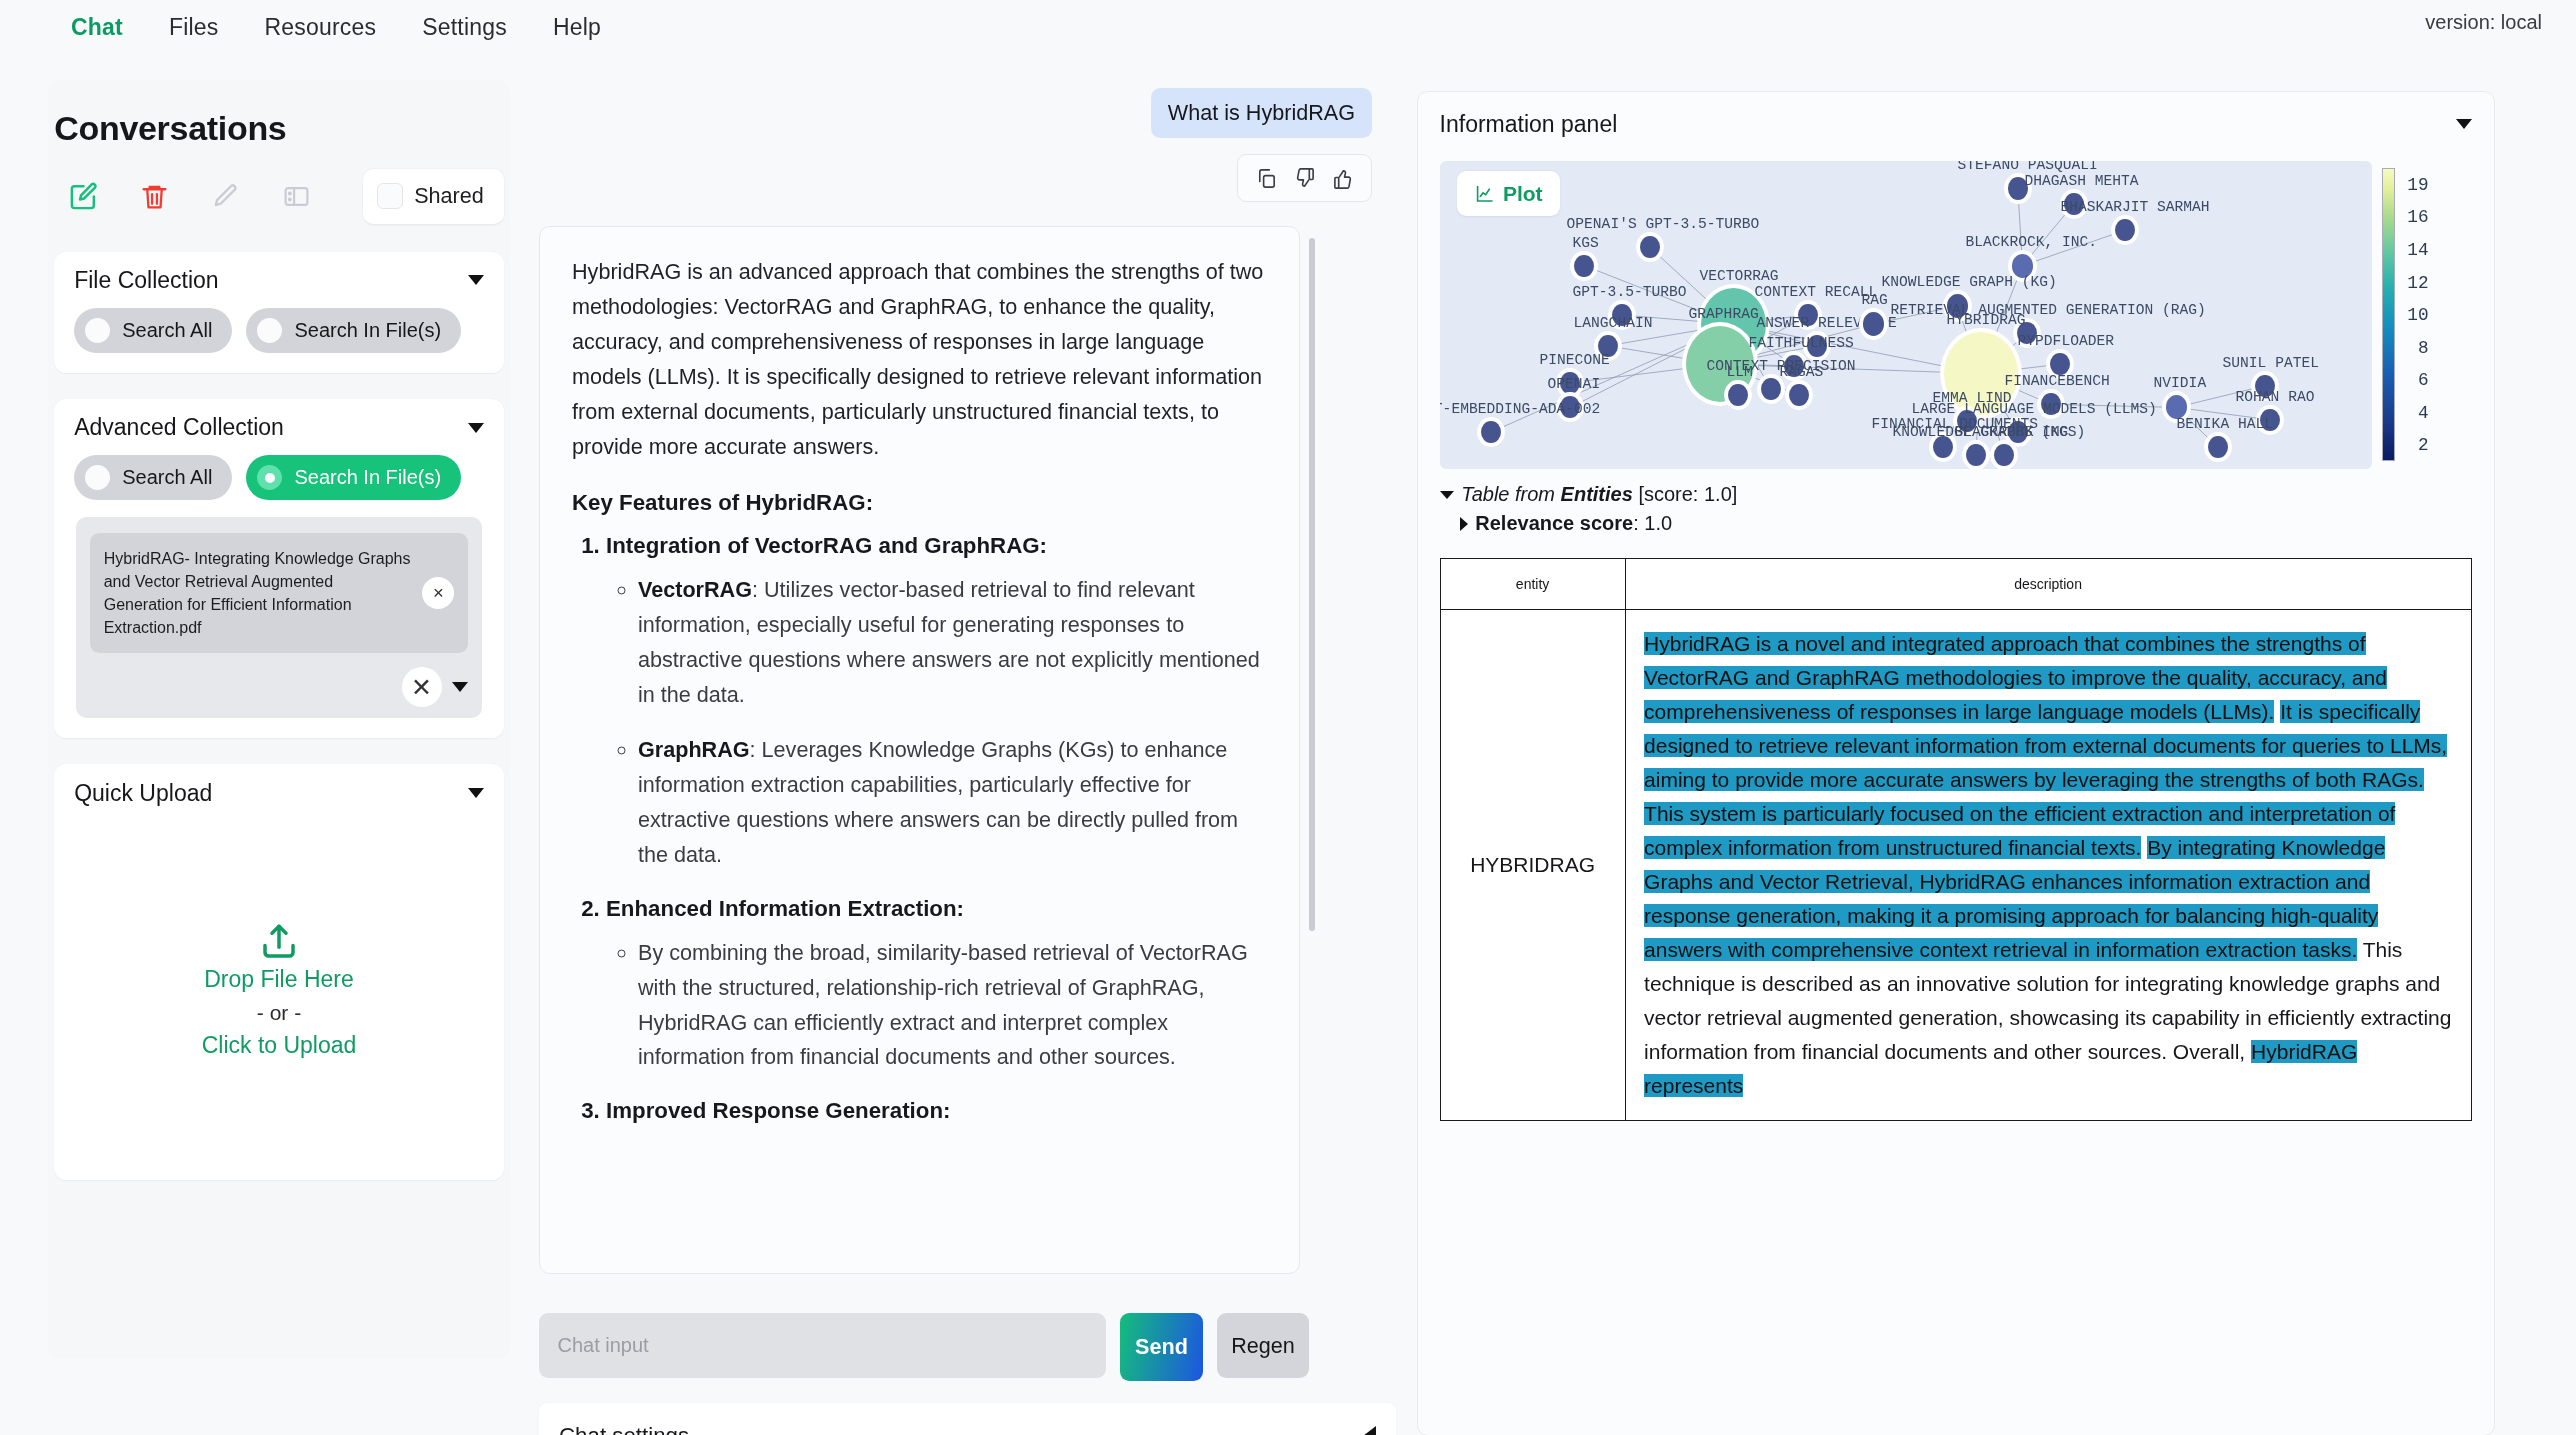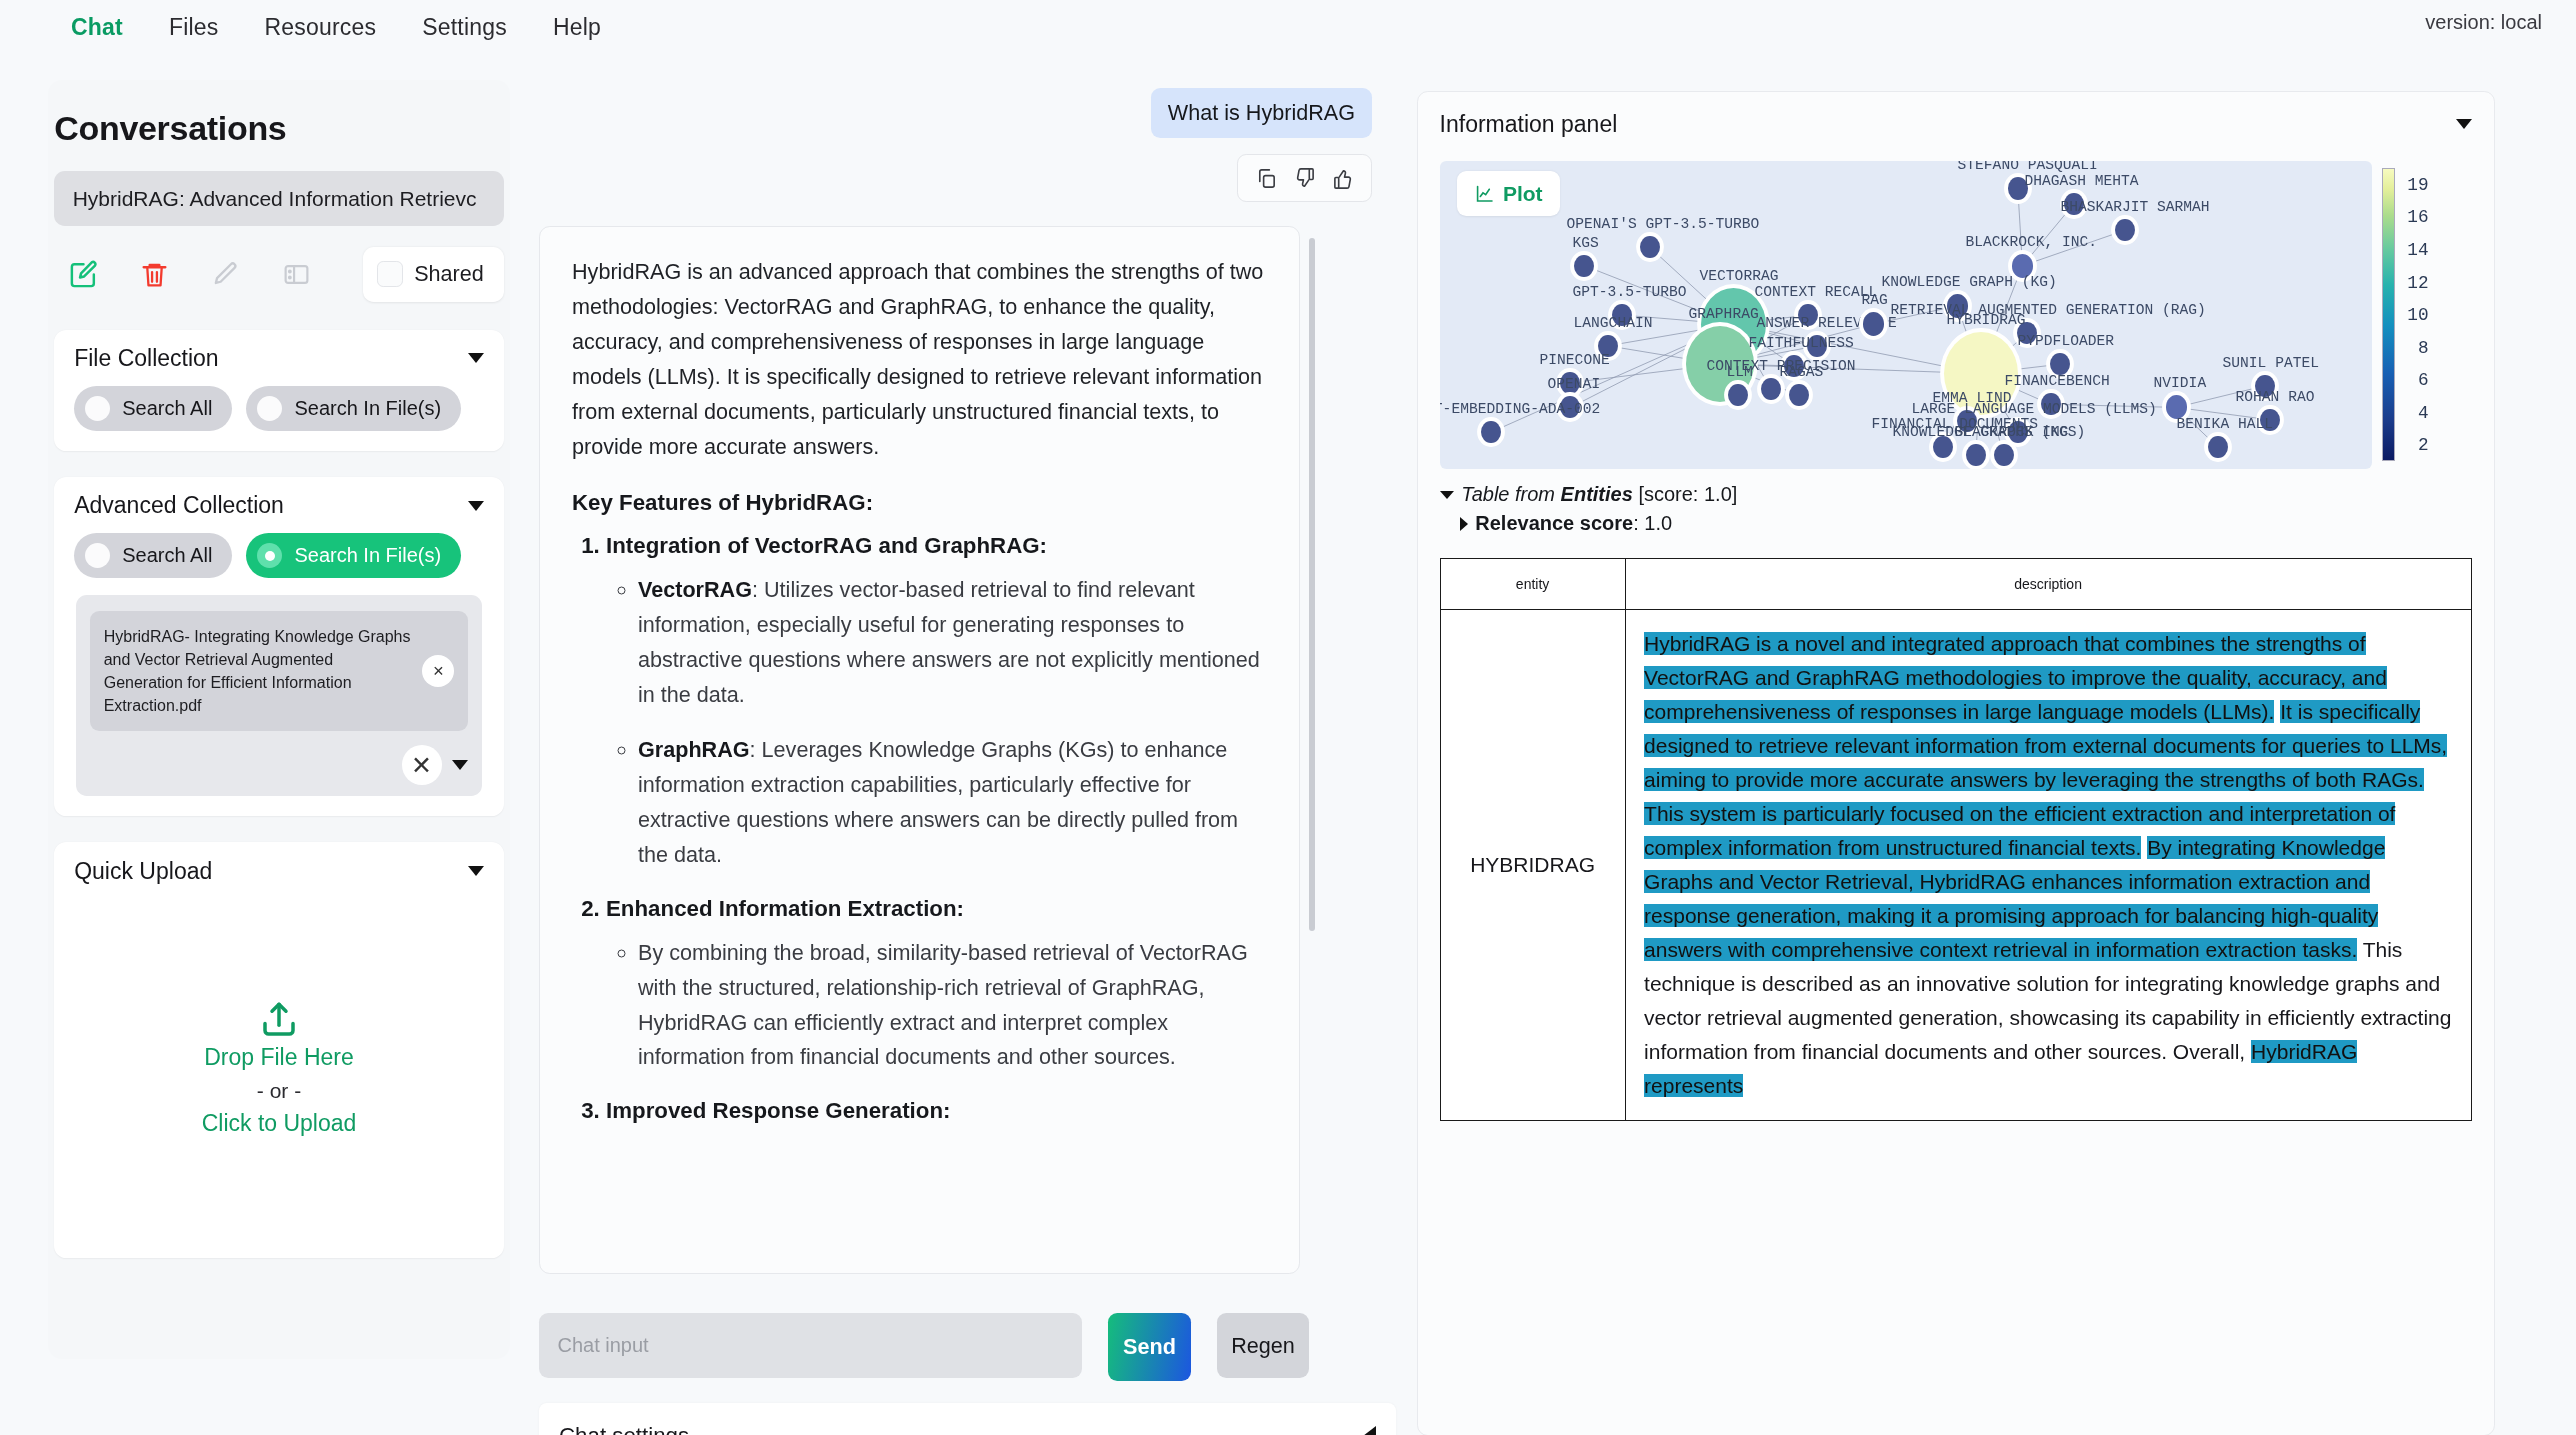--- a/index.html
+++ b/index.html
@@ -140,21 +140,21 @@
   .assistant ol > li > span.lbl { font-weight: 700; }
   .assistant ul { list-style: circle; margin: 14px 0 23px 32px; }
   .assistant ul > li { font-size: 21.6px; line-height: 1.62; color: #3a3c42; font-weight: 400; margin-bottom: 20px; }
   .assistant ul > li b { color: #16181c; }
   .scrollthumb {
     position: absolute; left: 770px; top: 158px; width: 6.2px; height: 693px;
     background: #c9ccd2; border-radius: 3.1px;
   }
   .inputrow {
     position: absolute; left: 0; top: 1233px; width: 770px;
-    display: flex; align-items: flex-start; gap: 26px;
+    display: flex; align-items: flex-start; gap: 14px;
   }
   .chat-input {
     flex: 1; height: 65px; background: #dfe1e5; border: none; border-radius: 9.2px;
     font-size: 20px; color: #8a8d94; padding: 0 18.5px;
     font-family: "Liberation Sans", sans-serif; resize: none; line-height: 65px;
   }
   .chat-input::placeholder { color: #9a9da4; }
   .btn-send {
     width: 83px; height: 68px; border-radius: 9.2px; border: none;
     background: linear-gradient(100deg,#15bd7c 0%, #1c56e0 100%);
@@ -247,21 +247,20 @@
     <div class="navitem">Files</div>
     <div class="navitem">Resources</div>
     <div class="navitem">Settings</div>
     <div class="navitem">Help</div>
     <div class="version">version: local</div>
   </div>
 
   <div class="sidebar">
     <div class="side-title">Conversations</div>
 
-    <div class="conv-pill">HybridRAG: Advanced Information Retrievc</div>
 
     <div class="conv-actions">
       <div class="icon-btn">
         <svg width="31" height="31" viewBox="0 0 24 24" fill="none" stroke="#14c07a" stroke-width="1.9" stroke-linecap="round" stroke-linejoin="round">
           <path d="M20 12v7a2 2 0 0 1-2 2H5a2 2 0 0 1-2-2V6a2 2 0 0 1 2-2h7"></path>
           <path d="M18.4 2.6a1.8 1.8 0 0 1 2.5 2.5L12.5 13.5l-3.2.8.8-3.2z"></path>
         </svg>
       </div>
       <div class="icon-btn">
         <svg width="29" height="29" viewBox="0 0 24 24" fill="none" stroke="#f33b2f" stroke-width="1.9" stroke-linecap="round" stroke-linejoin="round">

